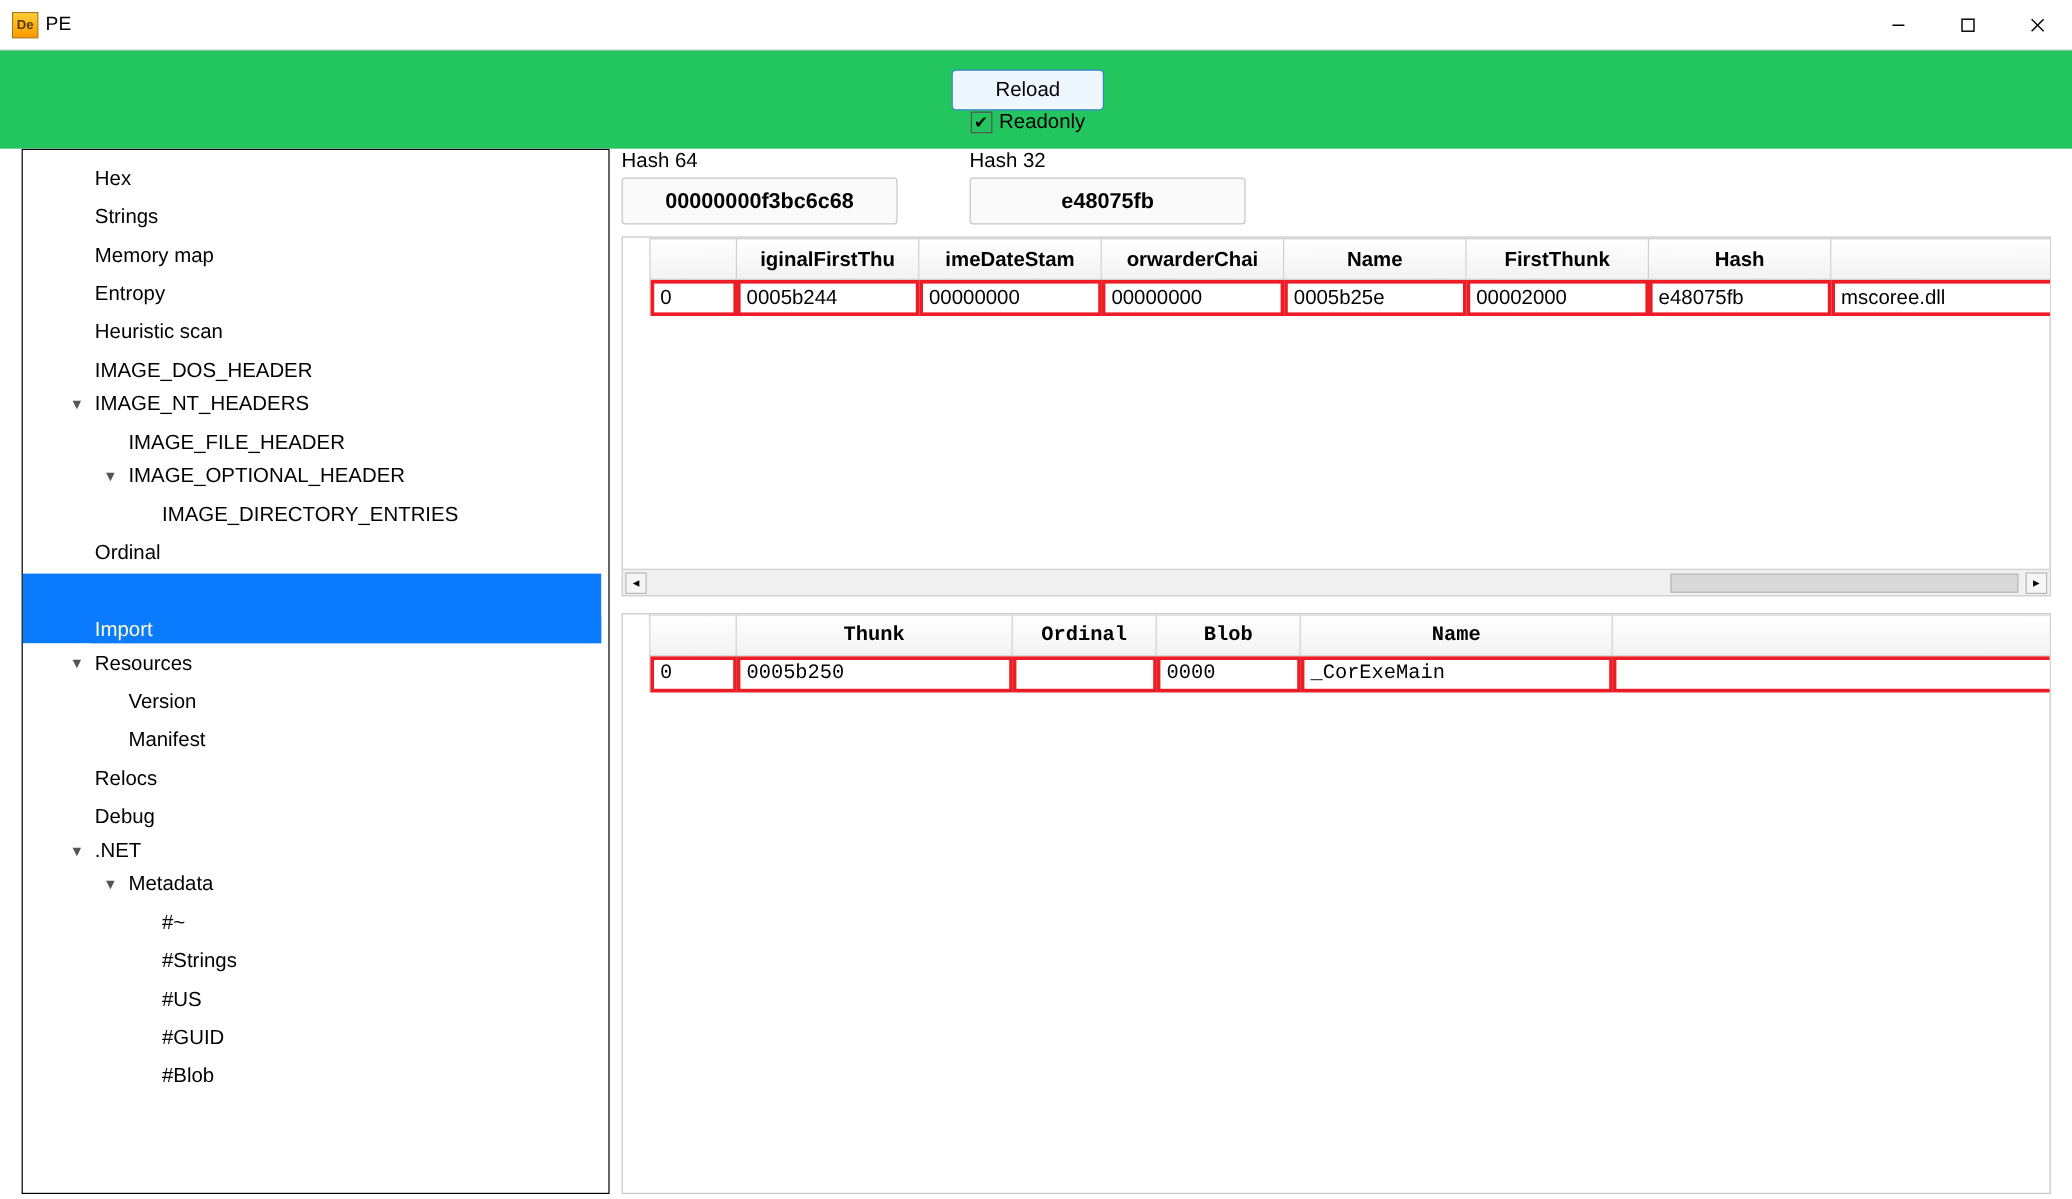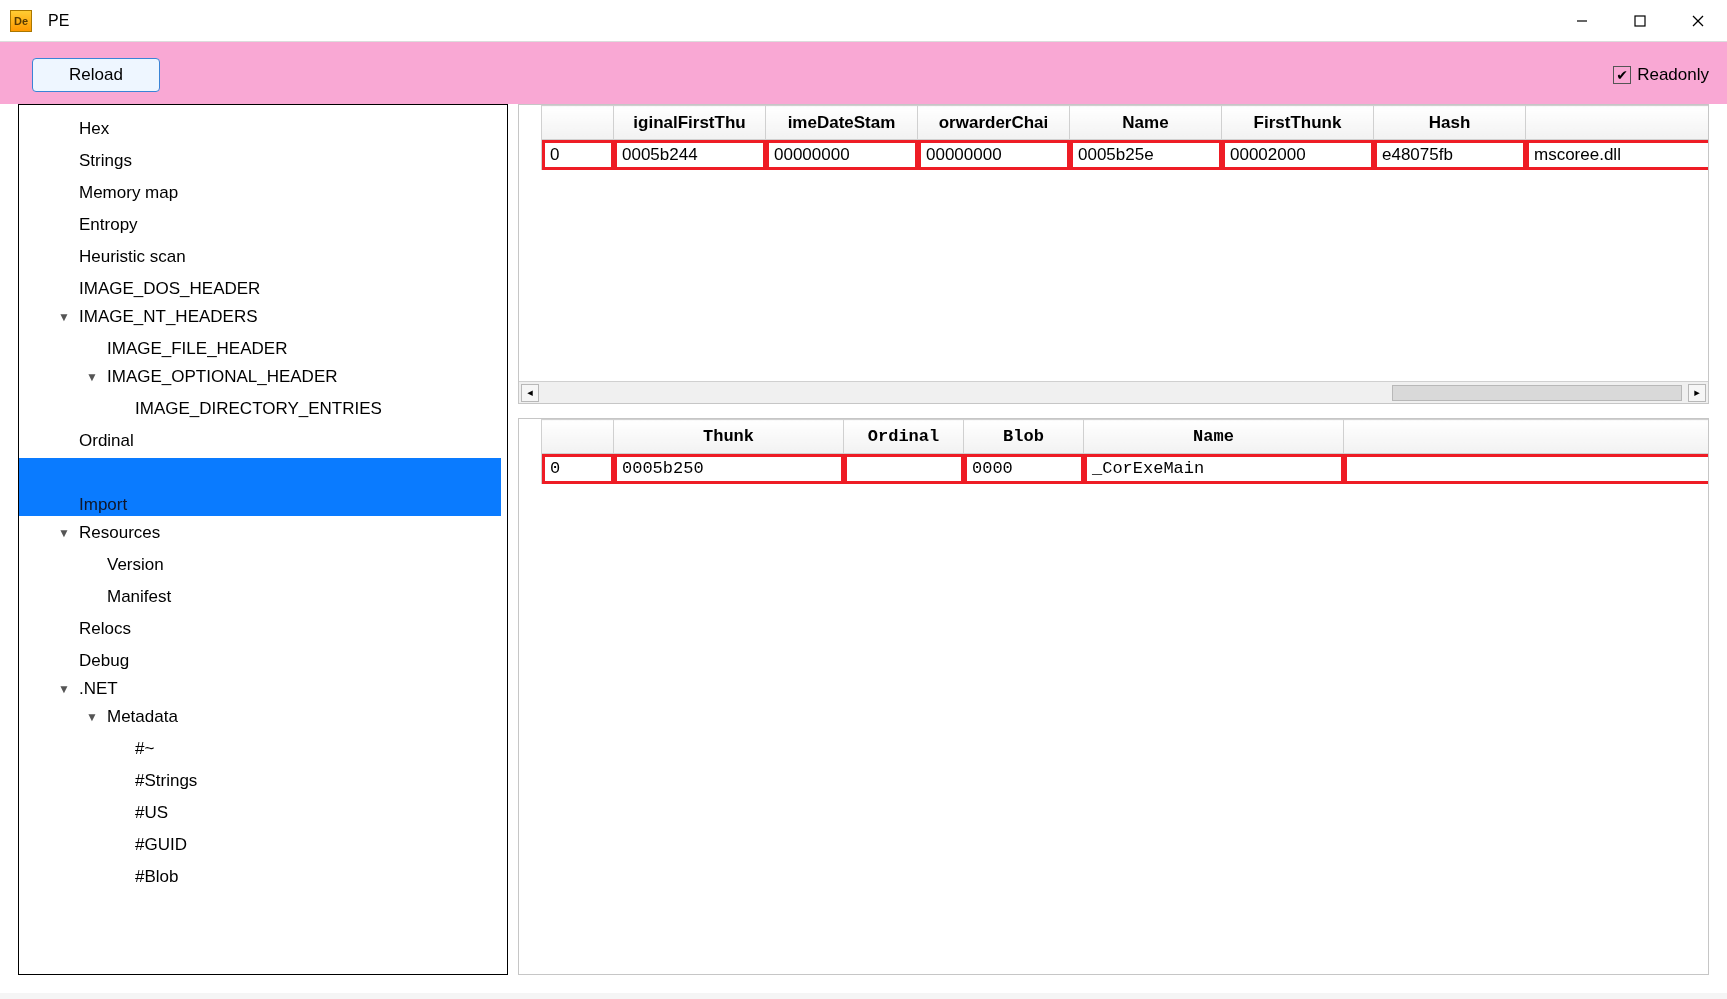--- a/index.html
+++ b/index.html
@@ -14,21 +14,21 @@
   
   .titlebar {
     display: flex;
     align-items: center;
     justify-content: space-between;
     background: #ffffff;
     height: 42px;
     padding-left: 10px;
     border-bottom: 1px solid #dcdcdc;
   }
-  .titlebar-left { display: flex; align-items: center; gap: 16px; }
+  .titlebar-left { display: flex; align-items: center; gap: 6px; }
   .app-icon {
     width: 22px; height: 22px;
     background: linear-gradient(to bottom, #ffcc33 0%, #ff9900 100%);
     border: 1px solid #aa7700;
     display: flex; align-items: center; justify-content: center;
     font-size: 11px; font-weight: bold; color: #5a3b00;
   }
   .titlebar-title { font-size: 16px; }
   .win-controls { display: flex; height: 100%; }
   .win-btn {
@@ -36,22 +36,23 @@
     display: flex; align-items: center; justify-content: center;
     font-size: 14px;
   }
   .win-btn svg { stroke: #000; stroke-width: 1.2; fill: none; }
 
   
   .toolbar {
     display: flex;
     align-items: center;
     justify-content: space-between;
-    padding: 16px 18px 12px 32px;
-    background: #f9a8d4;
+    padding: 16px 18px 12px 4px;
+    background: #22c55e;
+    flex-direction: column;
   }
   .reload-btn {
     background: #eef6ff;
     border: 1px solid #3a84d6;
     border-radius: 4px;
     padding: 6px 36px;
     font-size: 17px;
     color: #000;
     cursor: pointer;
   }
@@ -85,21 +86,21 @@
     cursor: default;
   }
   .tree-row { display: flex; align-items: center; }
   .expander {
     width: 22px; text-align: center;
     color: #555; font-size: 12px;
   }
   .tree-label { flex: 1; padding: 1px 4px; }
   .tree li.selected > .tree-row .tree-label {
     background: #0a7bff;
-    color: #0f172a;
+    color: #fef9c3;
     margin-top: 36px;
   }
   .tree li.selected > .tree-row { background: #0a7bff; color:#fff; }
   .indent-1 { padding-left: 34px; }
   .indent-2 { padding-left: 62px; }
   .indent-3 { padding-left: 90px; }
 
   
   .content {
     flex: 1;
@@ -358,20 +359,30 @@
         <li>
           <div class="tree-row indent-3">
             <span class="expander"></span>
             <span class="tree-label">#Blob</span>
           </div>
         </li>
       </ul>
   </div>
 
   <div class="content">
+    <div class="hash-row">
+      <div class="hash-block">
+        <div class="hash-label">Hash 64</div>
+        <div class="hash-value">00000000f3bc6c68</div>
+      </div>
+      <div class="hash-block">
+        <div class="hash-label">Hash 32</div>
+        <div class="hash-value">e48075fb</div>
+      </div>
+    </div>
 
     <div class="table-wrap imports-table-wrap">
       <div class="imports-body">
         <table class="grid">
           <colgroup>
             <col class="col-idx">
               <col class="col-s">
               <col class="col-s">
               <col class="col-s">
             <col class="col-s">

